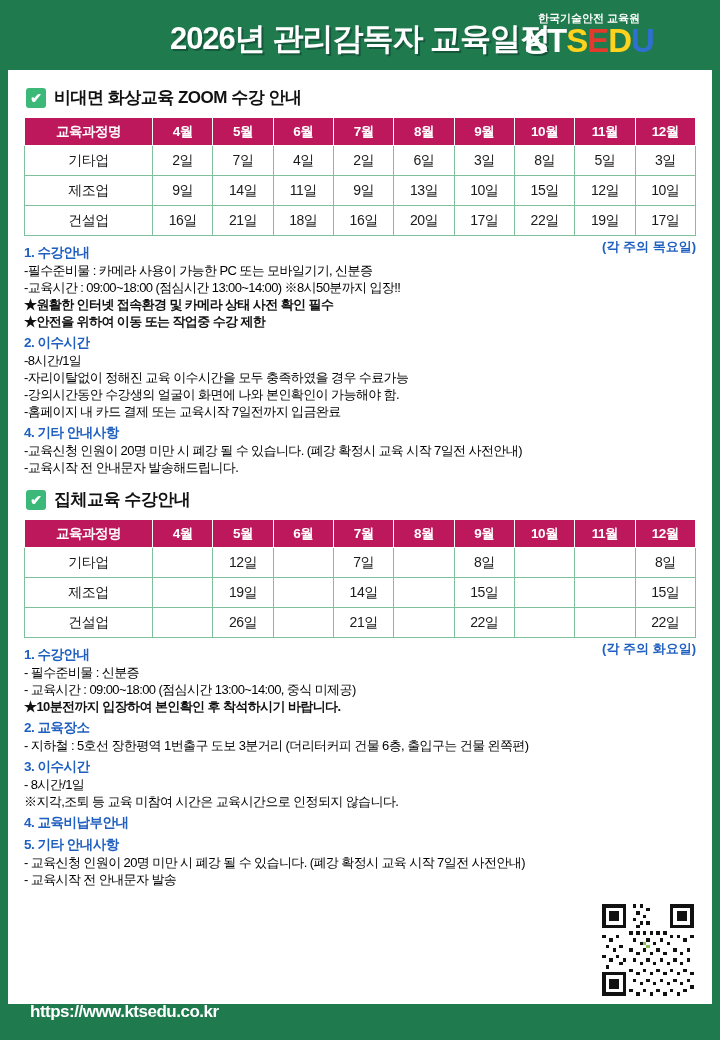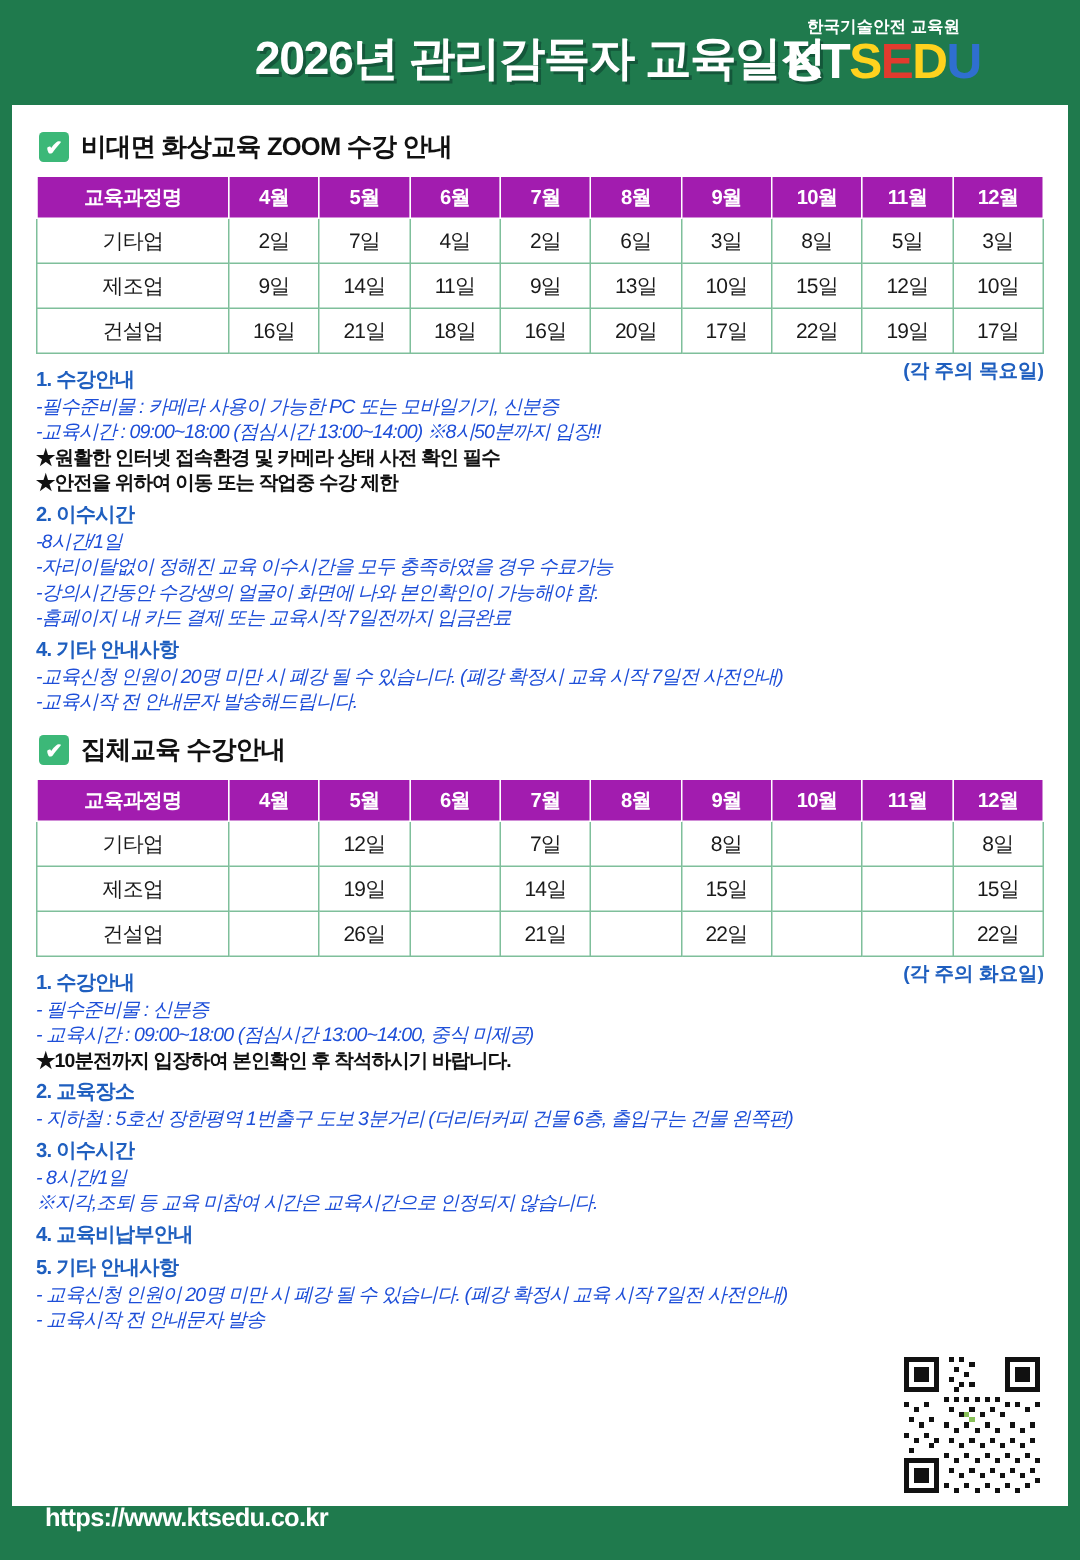--- a/index.html
+++ b/index.html
@@ -79,21 +79,21 @@
   .section-title {
     font-size:17px; font-weight:bold; color:#111; letter-spacing:-0.5px;
   }
 
   table.sched {
     width:100%;
     border-collapse:collapse;
     table-layout:fixed;
   }
   table.sched th {
-    background:#a21caf;
+    background:#be185d;
     color:#ffffff;
     font-size:13.5px;
     font-weight:bold;
     border:1px solid #ffffff;
     height:28px;
     letter-spacing:-0.5px;
   }
   table.sched th.first { width:128px; }
   table.sched td {
     border:1px solid #7fbf9b;
@@ -118,24 +118,23 @@
   }
   .n-head {
     color:#1f5fbf;
     font-weight:bold;
     font-size:13.5px;
     margin-top:4px;
     letter-spacing:-0.5px;
   }
   .n-line {
     font-size:13px;
-    color:#1d4ed8;
+    color:#000000;
     letter-spacing:-0.6px;
     line-height:17px;
-    font-style:italic;
   }
   .n-star {
     font-size:13px;
     color:#111;
     font-weight:bold;
     letter-spacing:-0.6px;
     line-height:17px;
   }
   .spacer-8 { height:8px; }
 

